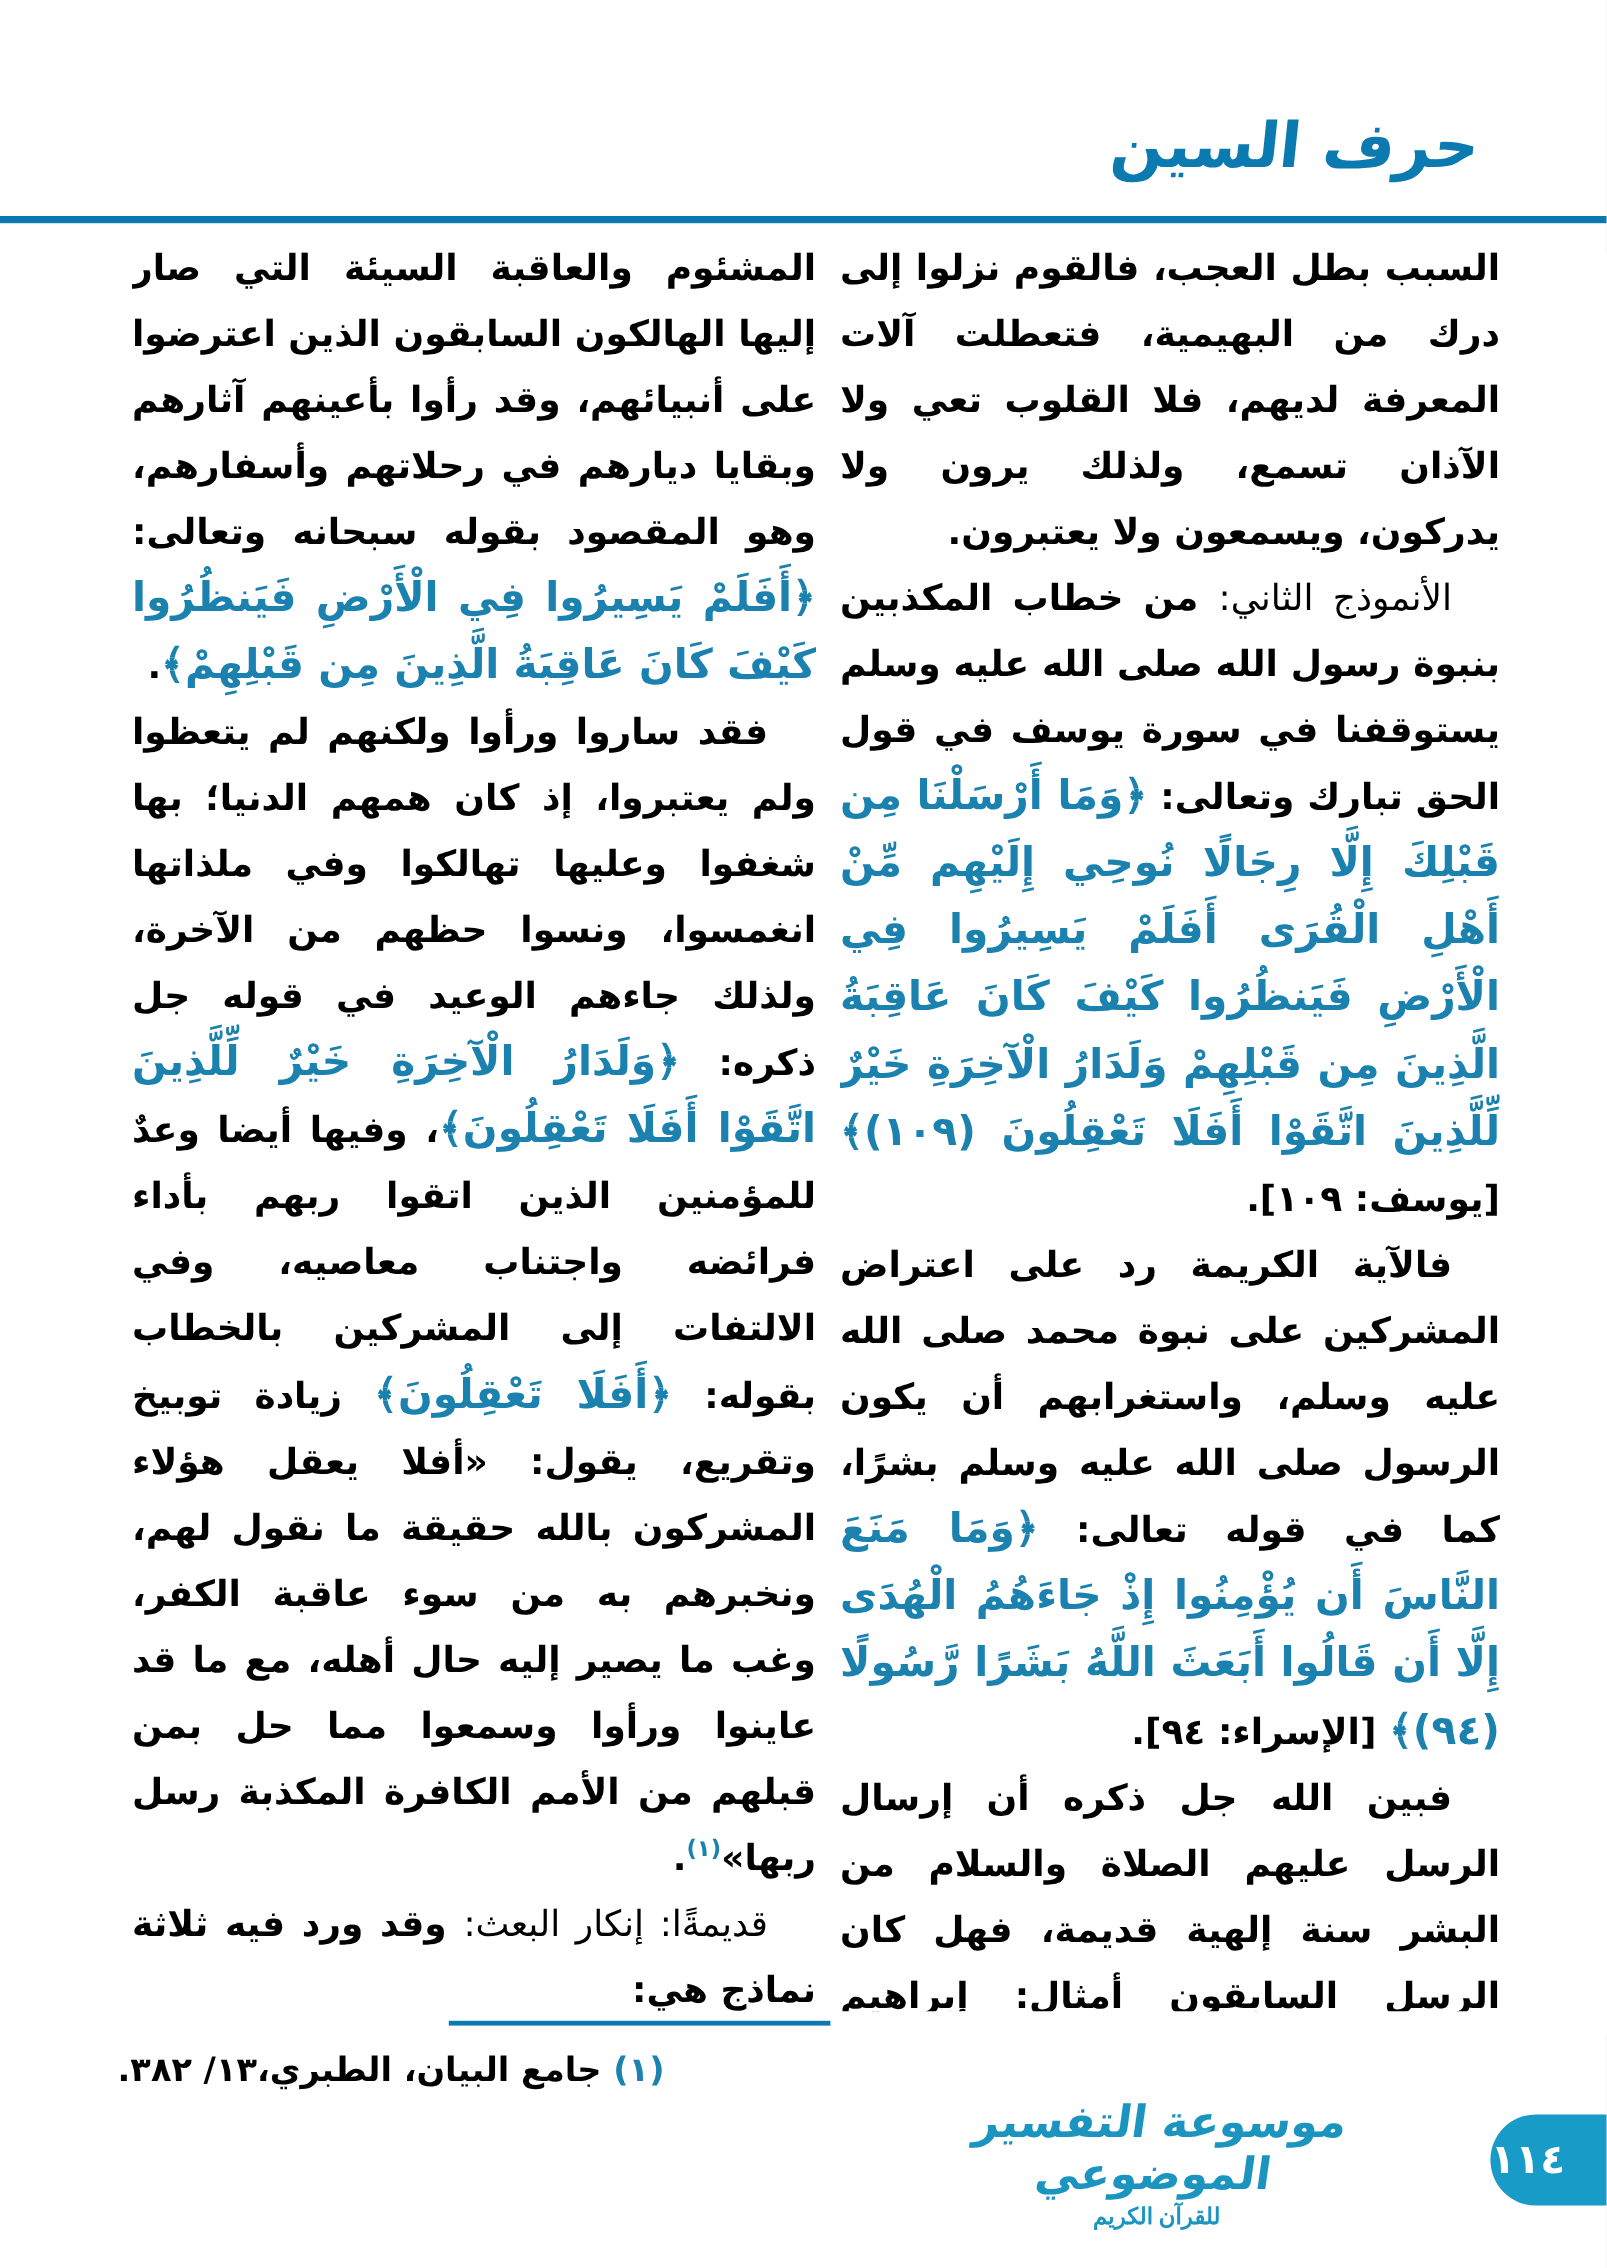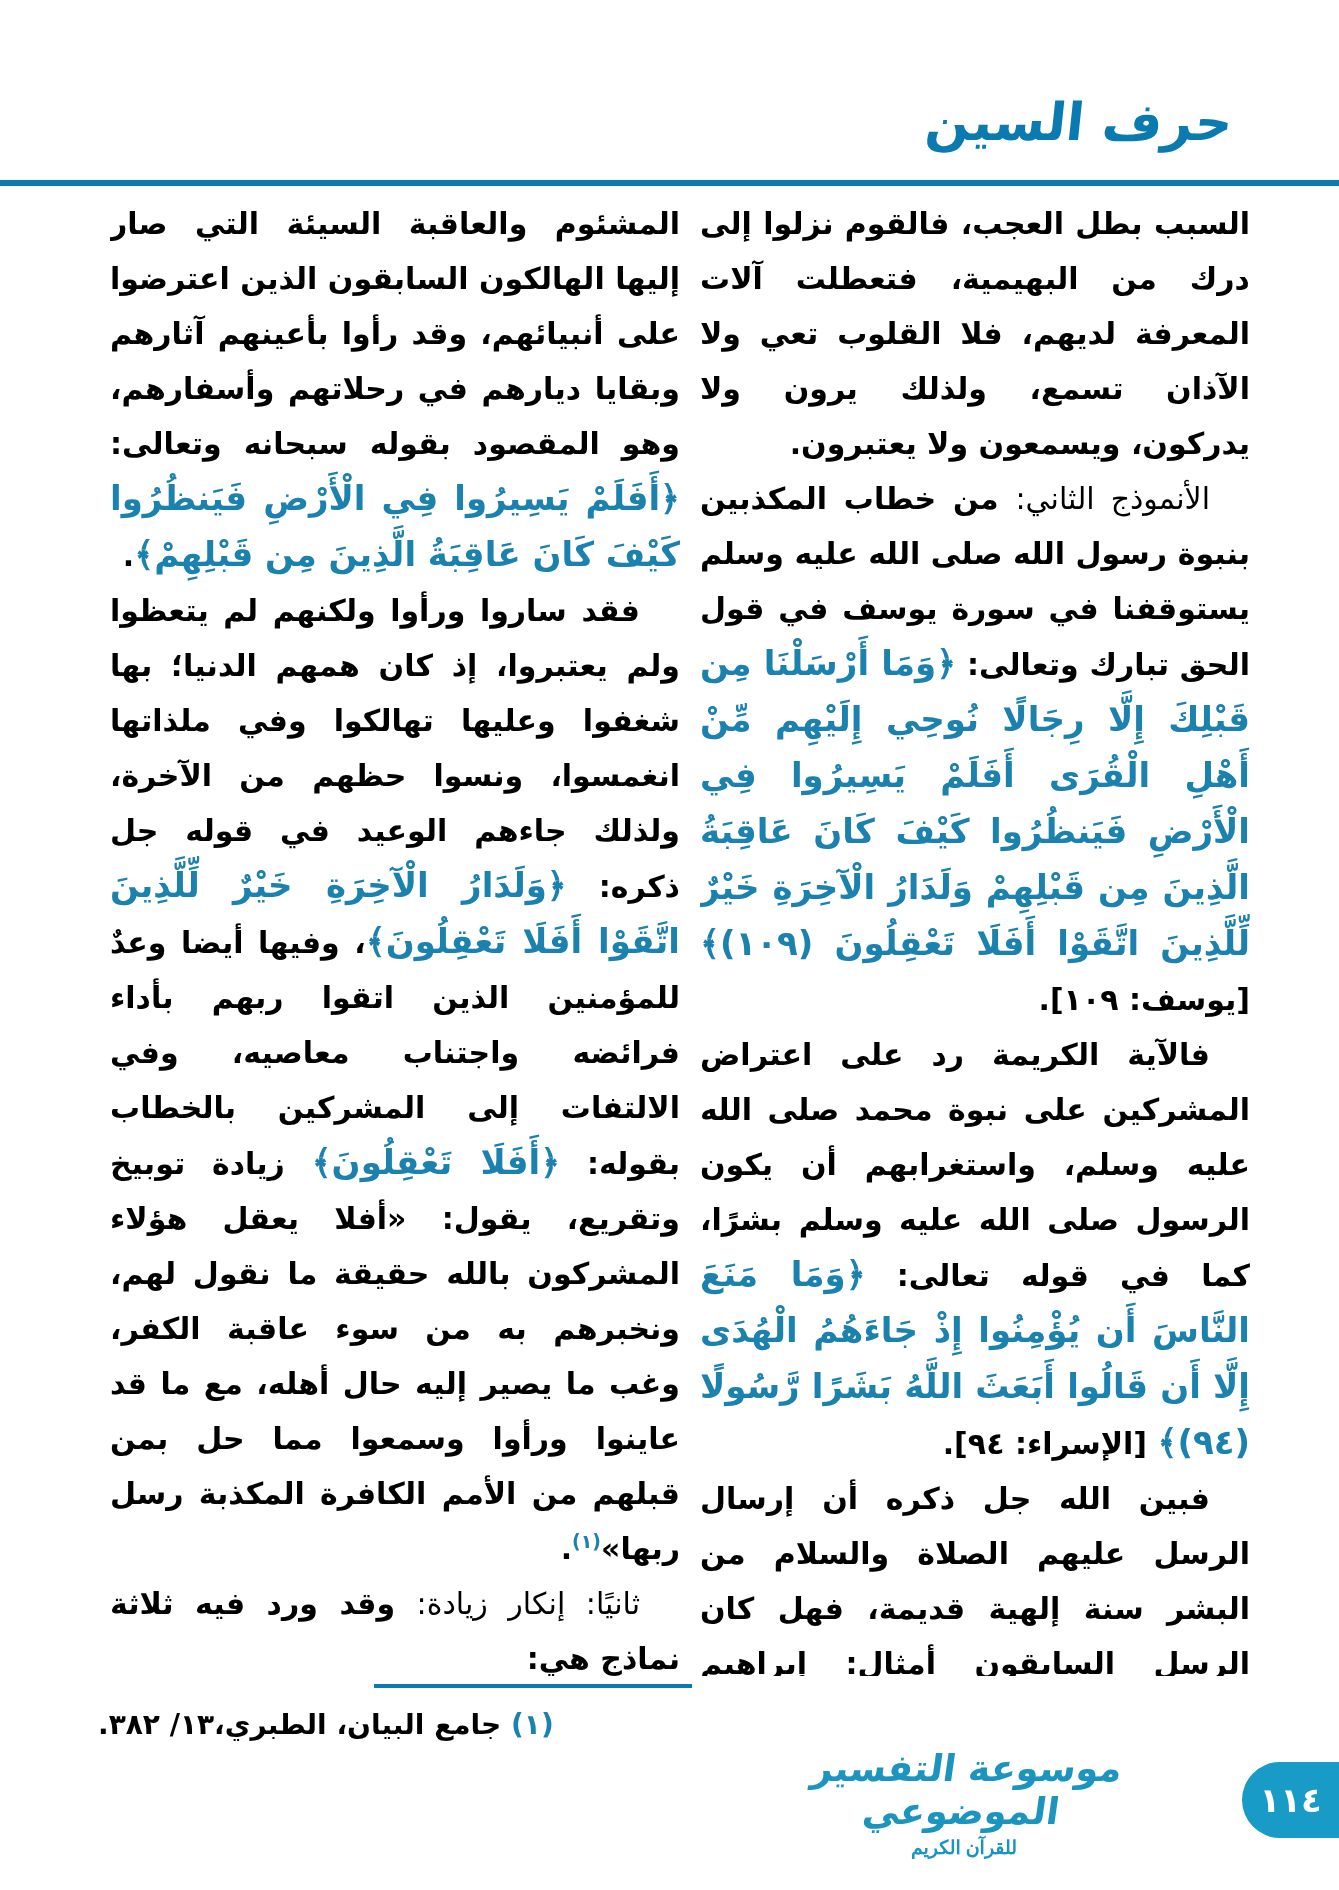--- a/index.html
+++ b/index.html
@@ -82,21 +82,21 @@
   }
   .logo-line2{
     font-size:19px;font-weight:bold;
     display:block;margin-top:4px;font-family:Liberation Serif, serif;
   }
   .page-badge{
     position:absolute;top:1762px;right:0;
     width:97px;height:76px;
     background:var(--badge,#189bc7);
     border-radius:40px 0 0 40px;
-    display:flex;align-items:center;justify-content:center;
+    display:flex;align-items:center;justify-content:flex-end;
     color:#ffffff;font-size:34px;font-weight:bold;
   }
 </style>
 </head>
 <body>
 
 <div class="page" style="--accent: #0b7ab0; --quran-text: #1b81ae; --badge: #189bc7; --footer-logo: #1b95bf;">
 
   <div class="header-title">حرف السين</div>
 
@@ -105,21 +105,21 @@
   <div class="text-block">
     <div class="column col-right" id="col-right">
         <p class="para"><span class="seg-normal">السبب بطل العجب، فالقوم نزلوا إلى درك من البهيمية، فتعطلت آلات المعرفة لديهم، فلا القلوب تعي ولا الآذان تسمع، ولذلك يرون ولا يدركون، ويسمعون ولا يعتبرون.</span></p>
         <p class="para indent"><span class="seg-heading">الأنموذج الثاني:</span><span class="seg-normal"> من خطاب المكذبين بنبوة رسول الله صلى الله عليه وسلم يستوقفنا في سورة يوسف في قول الحق تبارك وتعالى: </span><span class="seg-quran">﴿وَمَا أَرْسَلْنَا مِن قَبْلِكَ إِلَّا رِجَالًا نُوحِي إِلَيْهِم مِّنْ أَهْلِ الْقُرَى أَفَلَمْ يَسِيرُوا فِي الْأَرْضِ فَيَنظُرُوا كَيْفَ كَانَ عَاقِبَةُ الَّذِينَ مِن قَبْلِهِمْ وَلَدَارُ الْآخِرَةِ خَيْرٌ لِّلَّذِينَ اتَّقَوْا أَفَلَا تَعْقِلُونَ (١٠٩)﴾</span><span class="seg-normal"> [يوسف: ١٠٩].</span></p>
         <p class="para indent"><span class="seg-normal">فالآية الكريمة رد على اعتراض المشركين على نبوة محمد صلى الله عليه وسلم، واستغرابهم أن يكون الرسول صلى الله عليه وسلم بشرًا، كما في قوله تعالى: </span><span class="seg-quran">﴿وَمَا مَنَعَ النَّاسَ أَن يُؤْمِنُوا إِذْ جَاءَهُمُ الْهُدَى إِلَّا أَن قَالُوا أَبَعَثَ اللَّهُ بَشَرًا رَّسُولًا (٩٤)﴾</span><span class="seg-normal"> [الإسراء: ٩٤].</span></p>
         <p class="para indent"><span class="seg-normal">فبين الله جل ذكره أن إرسال الرسل عليهم الصلاة والسلام من البشر سنة إلهية قديمة، فهل كان الرسل السابقون أمثال: إبراهيم وإسماعيل وموسى وعيسى عليهم السلام، ممن يقر المشركون بنبوتهم إلا بشرًا؟ فلماذا الاستغراب من بشرية خاتمهم صلى الله عليه وسلم؟</span></p>
       </div>
     <div class="column col-left" id="col-left">
         <p class="para"><span class="seg-normal">المشئوم والعاقبة السيئة التي صار إليها الهالكون السابقون الذين اعترضوا على أنبيائهم، وقد رأوا بأعينهم آثارهم وبقايا ديارهم في رحلاتهم وأسفارهم، وهو المقصود بقوله سبحانه وتعالى: </span><span class="seg-quran">﴿أَفَلَمْ يَسِيرُوا فِي الْأَرْضِ فَيَنظُرُوا كَيْفَ كَانَ عَاقِبَةُ الَّذِينَ مِن قَبْلِهِمْ﴾</span><span class="seg-normal">.</span></p>
         <p class="para indent"><span class="seg-normal">فقد ساروا ورأوا ولكنهم لم يتعظوا ولم يعتبروا، إذ كان همهم الدنيا؛ بها شغفوا وعليها تهالكوا وفي ملذاتها انغمسوا، ونسوا حظهم من الآخرة، ولذلك جاءهم الوعيد في قوله جل ذكره: </span><span class="seg-quran">﴿وَلَدَارُ الْآخِرَةِ خَيْرٌ لِّلَّذِينَ اتَّقَوْا أَفَلَا تَعْقِلُونَ﴾</span><span class="seg-normal">، وفيها أيضا وعدٌ للمؤمنين الذين اتقوا ربهم بأداء فرائضه واجتناب معاصيه، وفي الالتفات إلى المشركين بالخطاب بقوله: </span><span class="seg-quran">﴿أَفَلَا تَعْقِلُونَ﴾</span><span class="seg-normal"> زيادة توبيخ وتقريع، يقول: «أفلا يعقل هؤلاء المشركون بالله حقيقة ما نقول لهم، ونخبرهم به من سوء عاقبة الكفر، وغب ما يصير إليه حال أهله، مع ما قد عاينوا ورأوا وسمعوا مما حل بمن قبلهم من الأمم الكافرة المكذبة رسل ربها»</span><span class="seg-fnref">(١)</span><span class="seg-normal">.</span></p>
-        <p class="para indent"><span class="seg-heading">ثانيًا: إنكار زيادة:</span><span class="seg-normal"> وقد ورد فيه ثلاثة نماذج هي:</span></p>
+        <p class="para indent"><span class="seg-heading">قديمةًا: إنكار البعث:</span><span class="seg-normal"> وقد ورد فيه ثلاثة نماذج هي:</span></p>
         <p class="para indent"><span class="seg-heading">الموضوعي الأول:</span><span class="seg-normal"> في قول الله جل وعلا: </span></p>
       </div>
   </div>
 
   <div class="footnote">
     <div class="footnote-rule"></div>
     <p class="footnote-line"><span class="footnote-marker">(١)</span><span> جامع البيان، الطبري،١٣/ ٣٨٢.</span></p>
   </div>
 
   <div class="logo">

